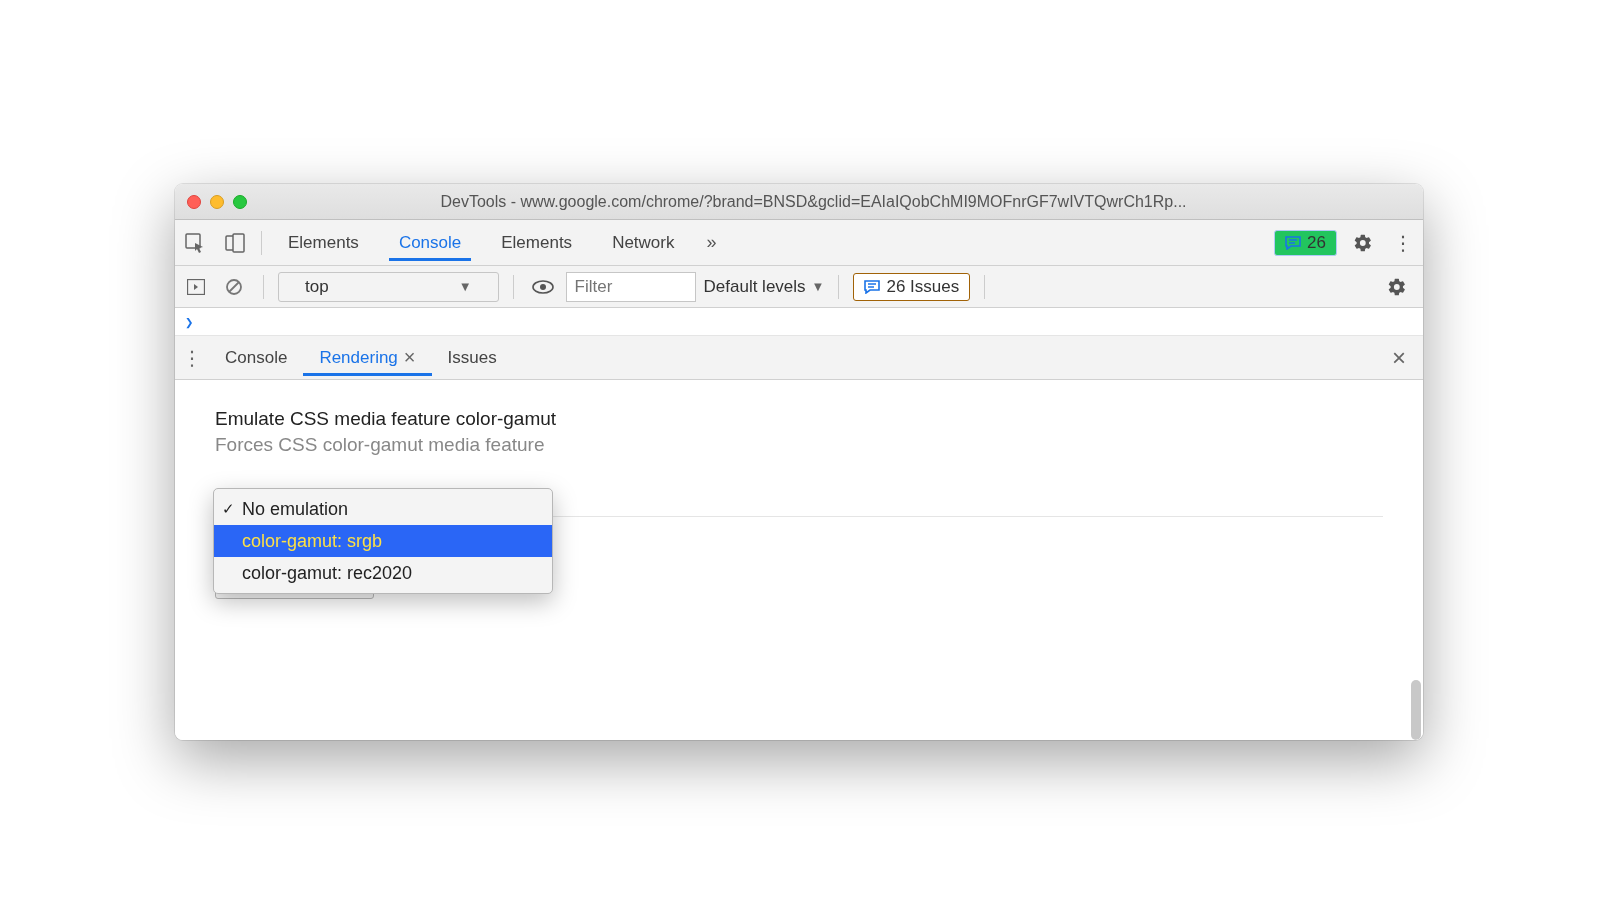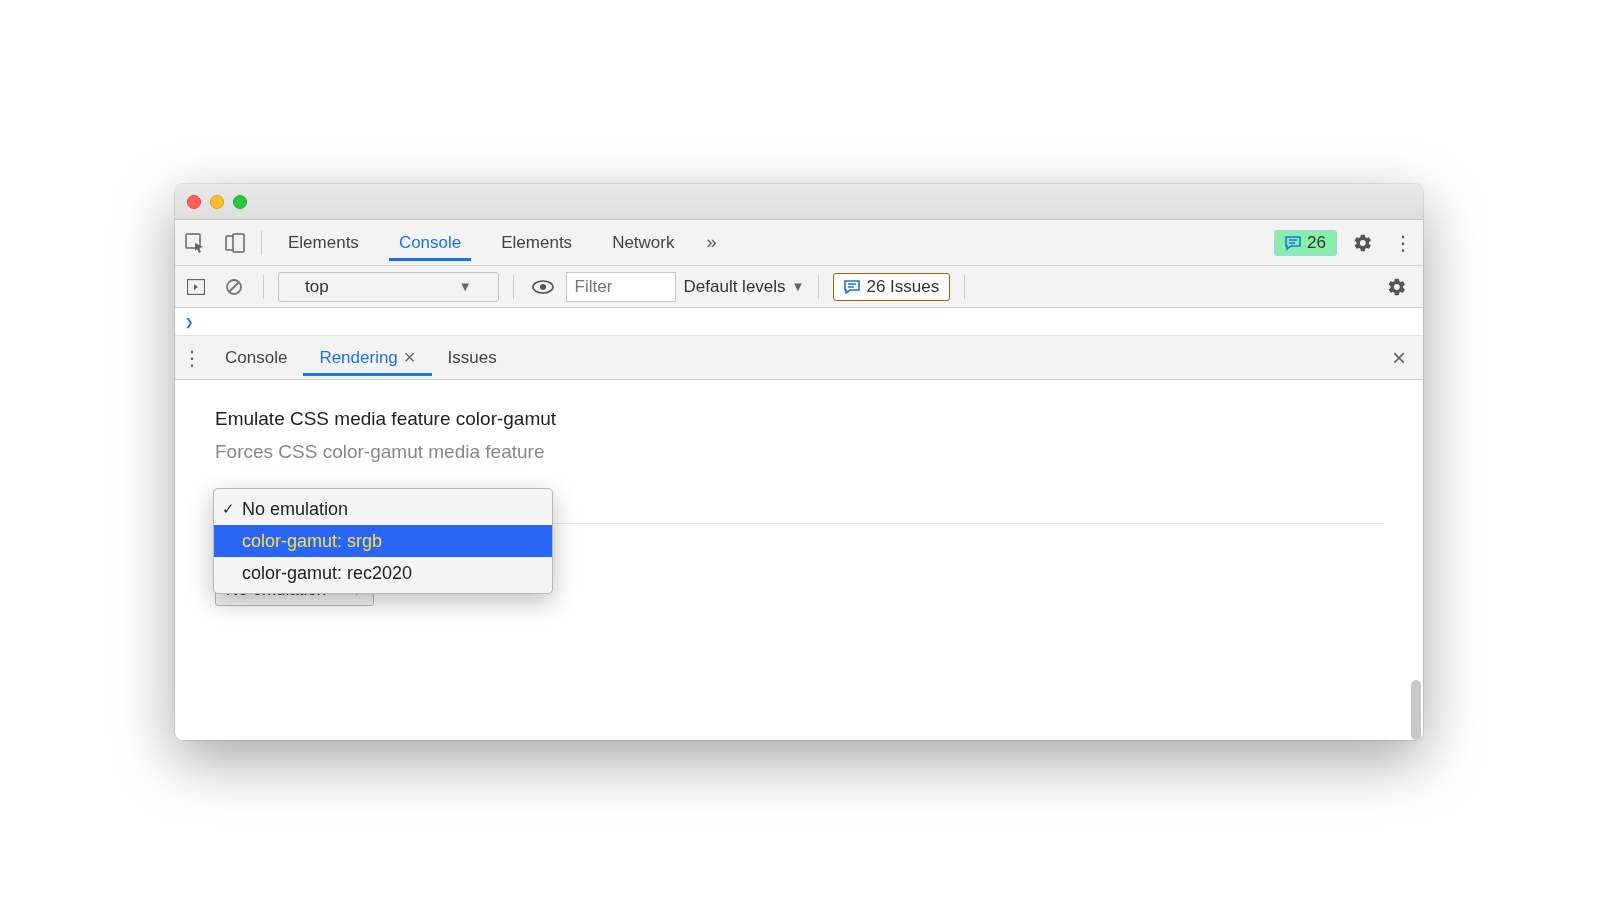--- a/index.html
+++ b/index.html
@@ -82,21 +82,21 @@
     content: "";
     position: absolute;
     left: 10px; right: 10px; bottom: -1px;
     height: 3px;
     background: #1a73e8;
   }
   .chevrons { font-size: 18px; color: #555; padding: 0 12px; }
   .spacer { flex: 1; }
   .badge-box {
     border: 1px solid #b0c9f7;
-    background: #86efac;
+    background: #22c55e;
     border-radius: 3px;
     padding: 2px 10px;
     color: #333;
     display: flex; align-items: center; gap: 6px;
     font-size: 17px;
     margin-right: 6px;
   }
   .msg-icon {
     width: 16px; height: 14px;
     display:inline-block;
@@ -118,21 +118,21 @@
     background: #fff0;
     border-radius: 3px;
     padding: 2px 26px;
     gap: 130px;
     height: 30px;
   }
   .filter-input {
     border: 1px solid #c6c6c6;
     background: #fff;
     height: 30px;
-    width: 110px;
+    width: 130px;
     padding: 0 8px;
     font-size: 17px;
     color: #333;
   }
   .levels {
     display: flex; align-items: center; gap: 6px;
   }
   .caret { font-size: 13px; color: #666; }
   .issues-btn {
     border: 1px solid #a16207;
@@ -170,21 +170,21 @@
     position: absolute; right: 8px; top: 50%; transform: translateY(-50%);
     font-size: 24px; color: #666; width: 32px; text-align:center; cursor:default;
   }
   
   .rendering-pane {
     padding: 28px 40px 40px 40px;
     background: #fff;
     position: relative;
     min-height: 360px;
   }
-  .section-title { font-size: 19px; color: #222; margin-bottom: 11px; }
+  .section-title { font-size: 19px; color: #222; margin-bottom: 4px; }
   .section-sub { font-size: 19px; color: #888; margin-bottom: 18px; }
   .divider { height:1px; background:#e5e5e5; margin: 60px 0 16px 0;}
   .under-text { color:#888; font-size:19px; margin-top: -10px; margin-bottom: 22px;}
   
   .native-select {
     display: inline-flex; align-items: center;
     border: 1px solid #b9b9b9;
     background: #f6f6f6;
     border-radius: 3px;
     padding: 4px 10px;
@@ -239,20 +239,21 @@
 </style>
 </head>
 <body>
 
 <div class="window">
 
   <div class="titlebar">
     <div class="traffic-light tl-close"></div>
     <div class="traffic-light tl-min"></div>
     <div class="traffic-light tl-max"></div>
+    <div class="window-title">DevTools - www.google.com/chrome/?brand=BNSD&amp;gclid=EAIaIQobChMI9MOFnrGF7wIVTQwrCh1Rp...</div>
   </div>
 
   <div class="main-tabs">
     <div class="left-icons">
       <div class="icon-btn">
         <svg width="20" height="20" viewBox="0 0 20 20">
             <rect x="1" y="1" width="14" height="14" fill="none" stroke="#666" stroke-width="1.5" rx="1"></rect>
             <path d="M10 10 L18 14 L14 15 L16 19 L14 20 L12 16 L10 18 Z" fill="#666"></path>
           </svg>
       </div>

